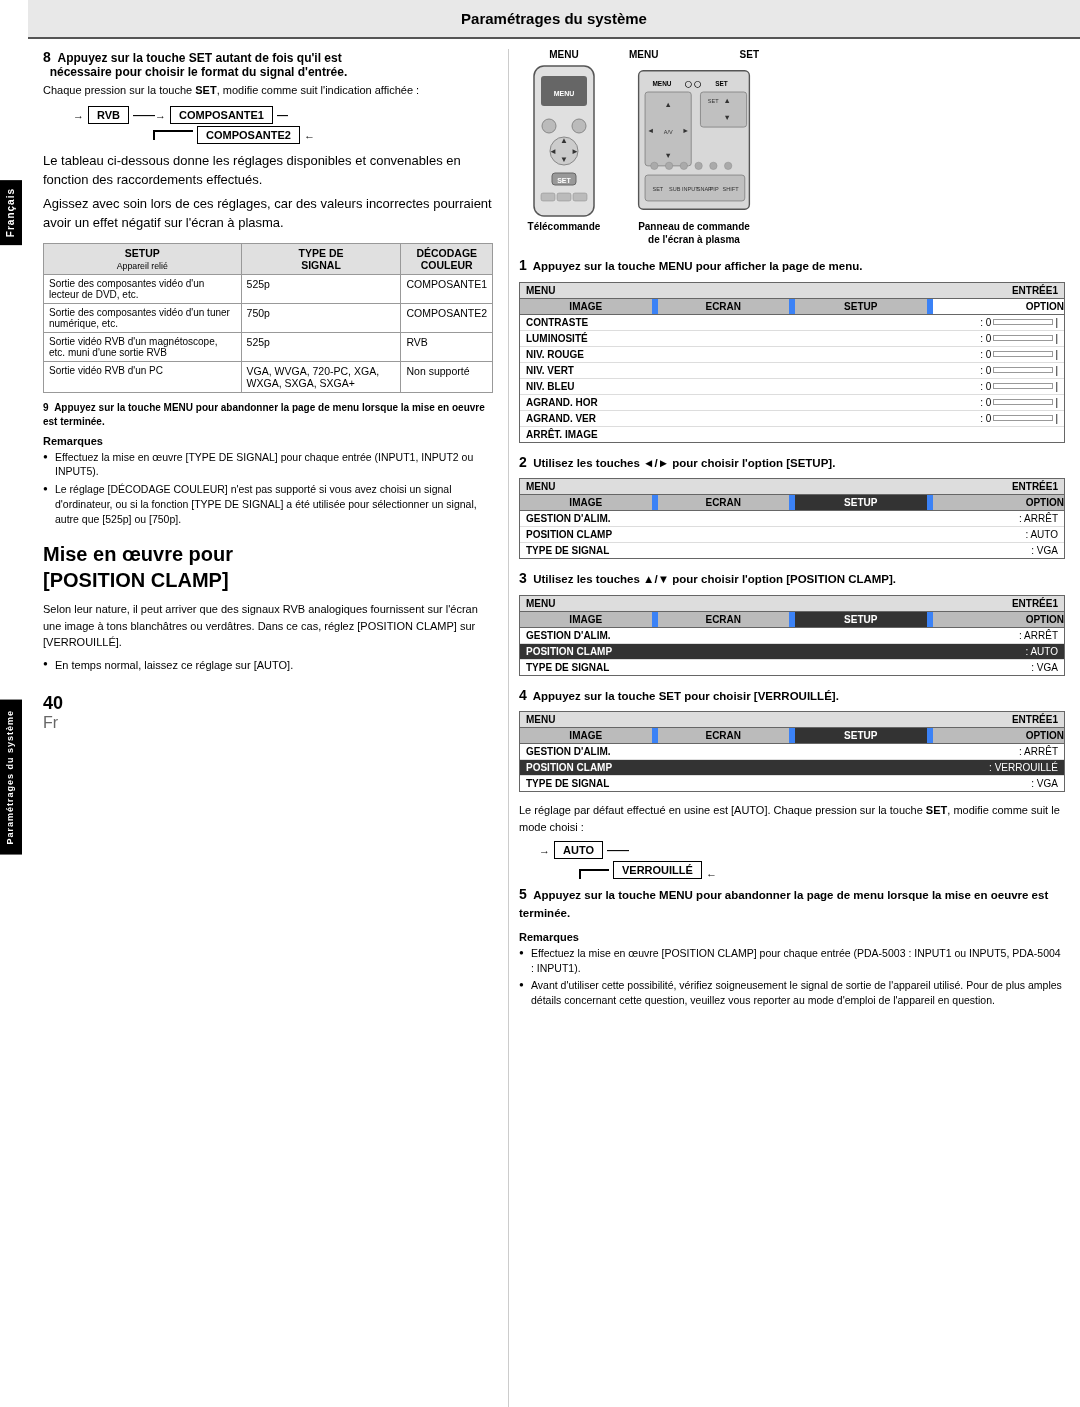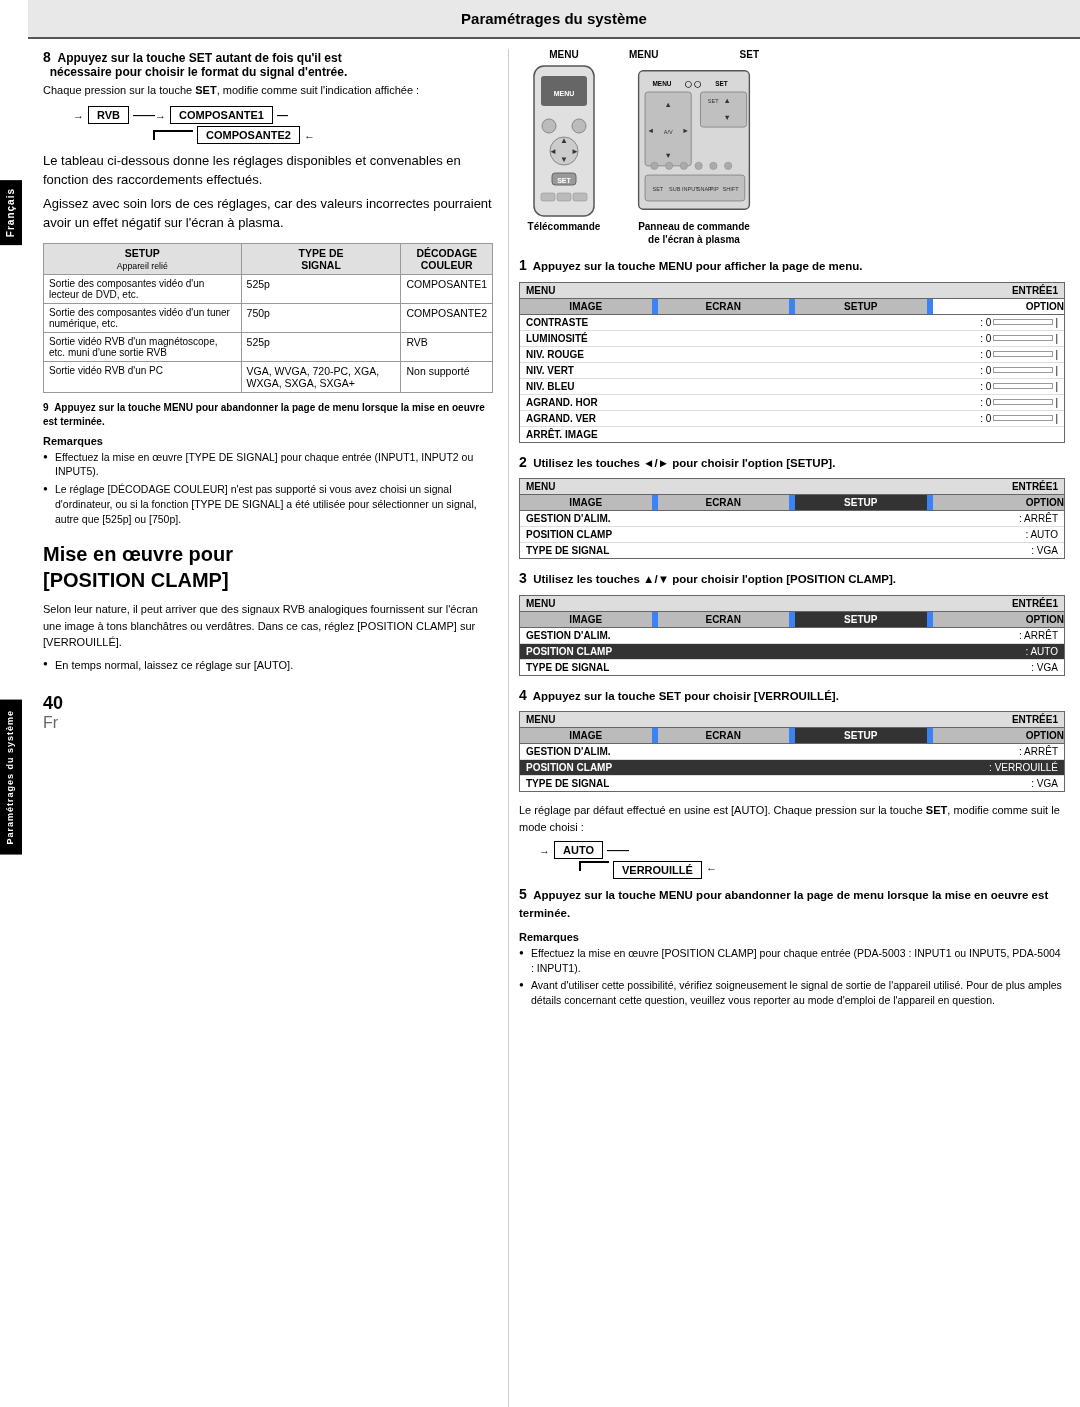--- a/index.html
+++ b/index.html
@@ -788,21 +788,21 @@
         </p>
 
         <div class="auto-verr-diagram">
           <div style="display:flex; align-items:center; margin-bottom:2px;">
             <span style="margin-right:4px;">→</span>
             <div class="arrow-box">
               <strong>AUTO</strong>
             </div>
             <span style="margin-left:4px;">——</span>
           </div>
-          <div style="display:flex; align-items:flex-start; padding-left:40px;">
+          <div style="display:flex; align-items:flex-end; padding-left:40px;">
             <span style="border-top: 2px solid #000; border-left: 2px solid #000; width:30px; height:10px; display:inline-block; margin-right:4px;"></span>
             <div class="arrow-box">
               <strong>VERROUILLÉ</strong>
             </div>
             <span style="margin-left:4px;">←</span>
           </div>
         </div>
 
         <div class="right-col-step">
           <p class="right-col-step-header">

